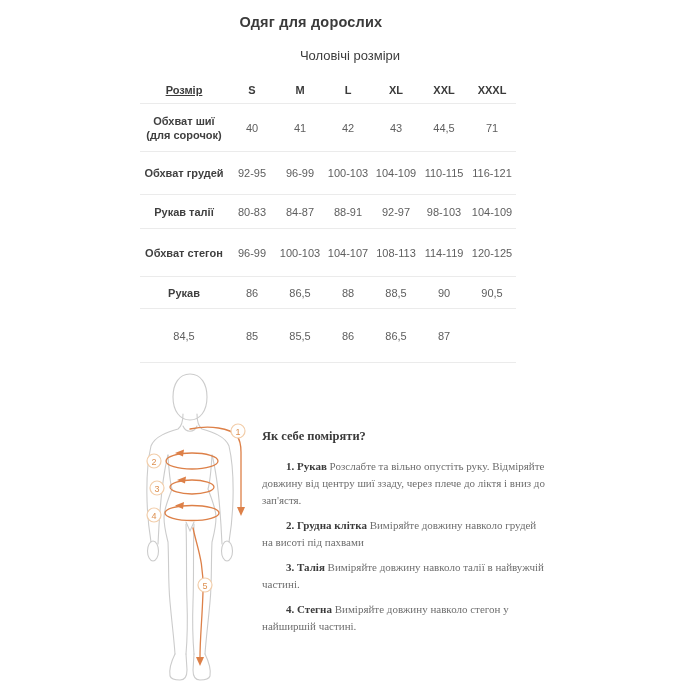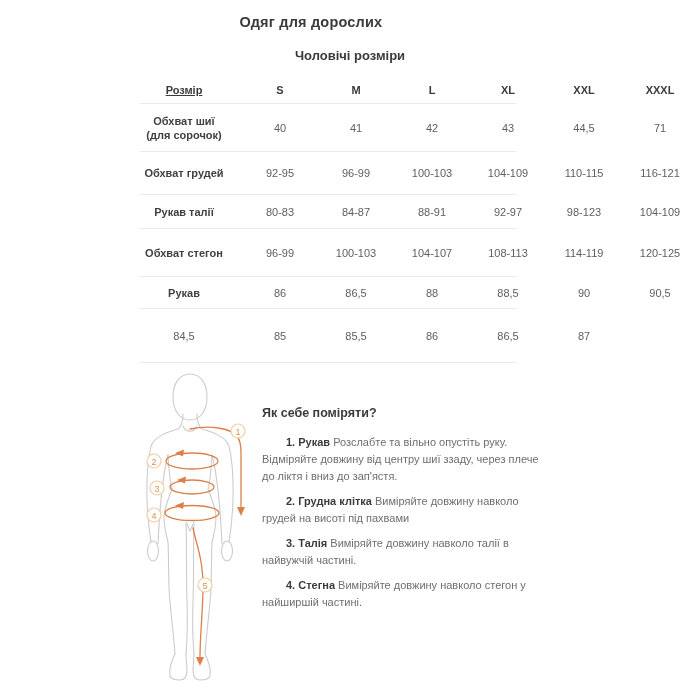--- a/index.html
+++ b/index.html
@@ -7,38 +7,38 @@
     width:700px;height:700px;background:#ffffff;
     font-family:"Liberation Sans",sans-serif;
     color:#3d3d3d;position:relative;overflow:hidden;
   }
   .page-title{
     position:absolute;top:14px;left:0;width:622px;text-align:center;
     font-size:14.5px;font-weight:bold;color:#3b3b3b;letter-spacing:.2px;
   }
   .page-subtitle{
     position:absolute;top:48px;left:0;width:700px;text-align:center;
-    font-size:13px;font-weight:bold;color:#3b3b3b;
+    font-size:13px;font-weight:normal;color:#3b3b3b;
   }
   
   .size-table{position:absolute;left:140px;top:76px;width:376px;font-size:11px;}
   .t-row{
     display:grid;grid-template-columns:88px repeat(6,48px);
-    border-bottom:1px solid #ebebeb;align-items:center;gap:28px;
+    border-bottom:1px solid #ebebeb;align-items:center;
   }
   .t-row.header{height:27px;}
   .t-cell{text-align:center;color:#5e5e5e;line-height:14px;}
   .t-label{font-weight:bold;color:#3f3f3f;padding:0 2px;}
   .header .t-cell{font-weight:bold;color:#3b3b3b;}
   .header .t-label{text-decoration:underline;}
   .h47{height:47px}.h42{height:42px}.h33{height:33px}.h31{height:31px}.h53{height:53px}
   
   .figure-wrap{position:absolute;left:142px;top:362px;width:118px;height:330px;}
   
-  .instructions{position:absolute;left:262px;top:406px;width:286px;}
+  .instructions{position:absolute;left:262px;top:429px;width:286px;font-family:Liberation Serif, serif;}
   .instructions h3{
     margin:0 0 14px 0;font-size:12.5px;font-weight:bold;color:#3b3b3b;
   }
   .instructions p{
     margin:0 0 8px 0;font-size:11px;line-height:17px;color:#6e6e6e;
   }
   .instructions p b{color:#3b3b3b;margin-left:24px;}
 </style>
 </head>
 <body>
@@ -76,21 +76,21 @@
     <div class="t-cell">110-115</div>
     <div class="t-cell">116-121</div>
   </div>
 
   <div class="t-row h33">
     <div class="t-cell t-label">Рукав талії</div>
     <div class="t-cell">80-83</div>
     <div class="t-cell">84-87</div>
     <div class="t-cell">88-91</div>
     <div class="t-cell">92-97</div>
-    <div class="t-cell">98-123</div>
+    <div class="t-cell">98-103</div>
     <div class="t-cell">104-109</div>
   </div>
 
   <div class="t-row h47">
     <div class="t-cell t-label">Обхват стегон</div>
     <div class="t-cell">96-99</div>
     <div class="t-cell">100-103</div>
     <div class="t-cell">104-107</div>
     <div class="t-cell">108-113</div>
     <div class="t-cell">114-119</div>

